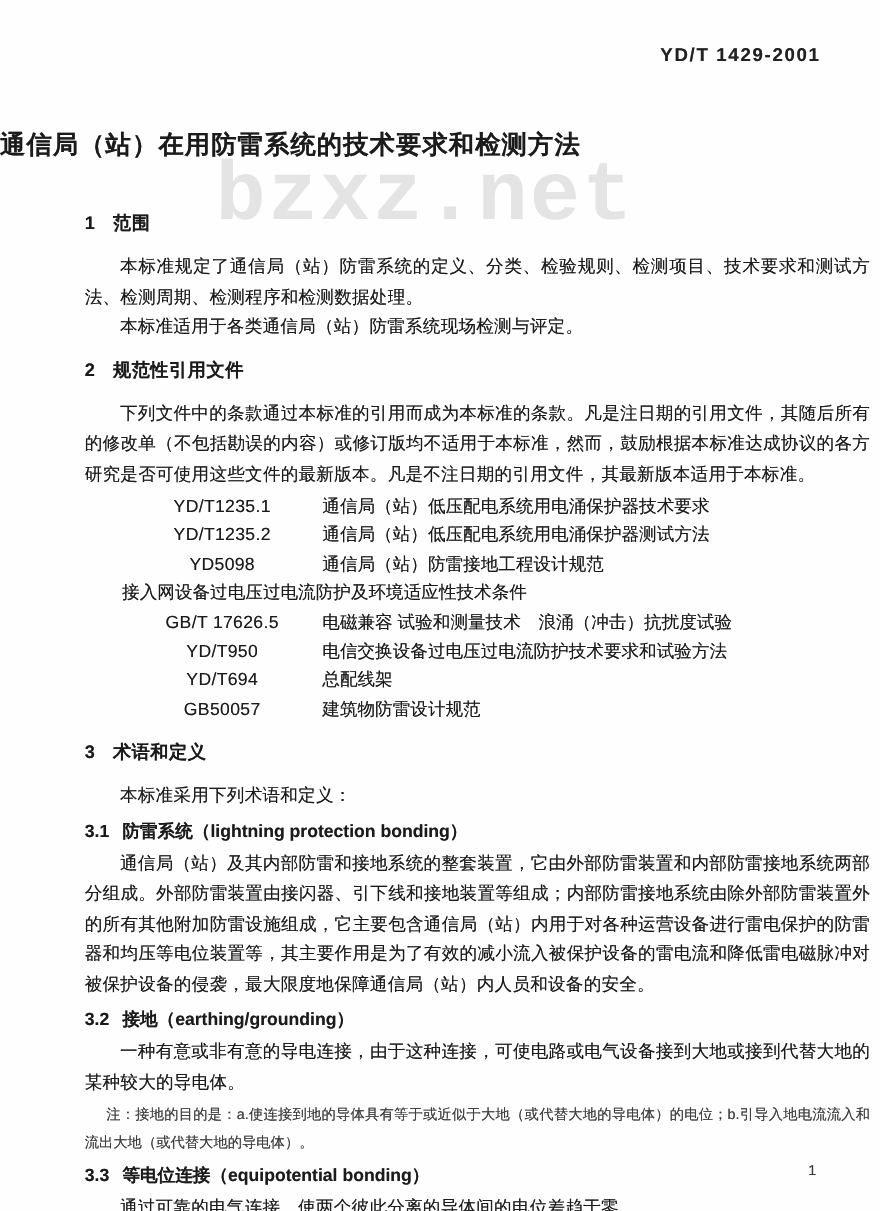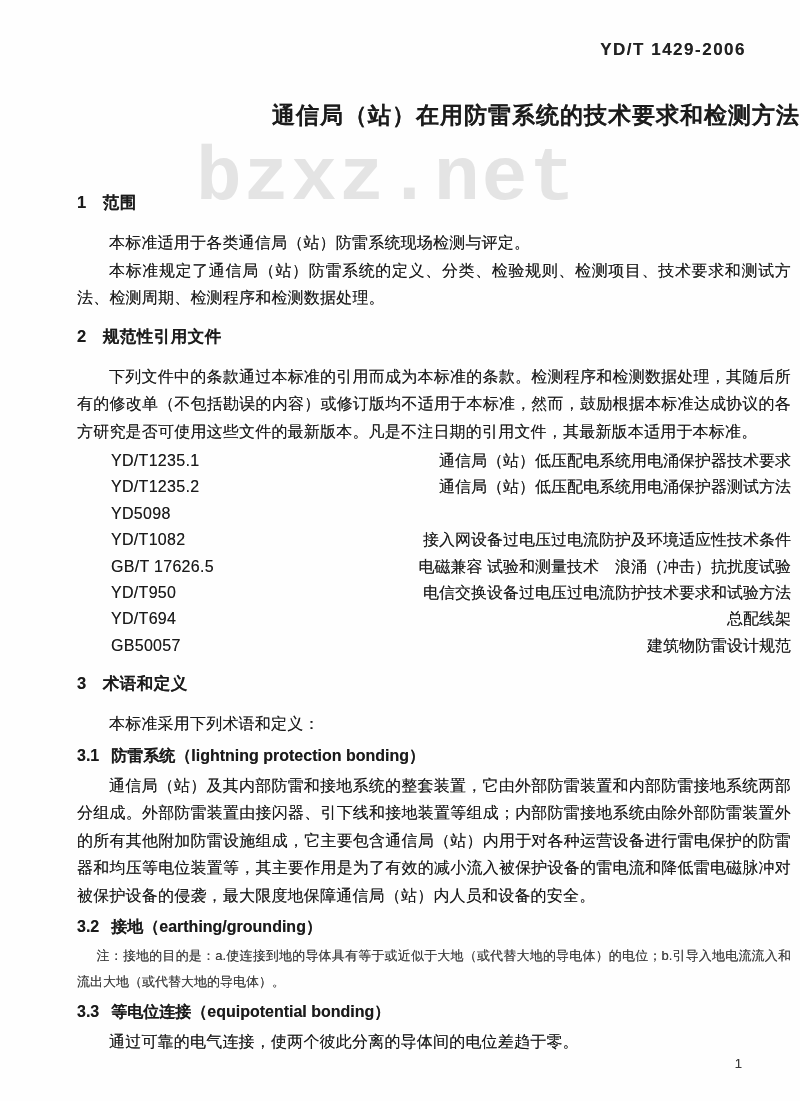--- a/index.html
+++ b/index.html
@@ -10,22 +10,22 @@
     overflow:hidden;
     font-family:"Liberation Sans","DejaVu Sans",sans-serif;
     color:#1b1b1b;
     text-shadow:0 0 0.6px rgba(40,40,40,0.65);
   }
   .doc-code {
     position:absolute; top:40px; right:54px;
     font-size:17px; font-weight:700; letter-spacing:1.5px; color:#222;
   }
   .doc-title {
-    position:absolute; top:100px; left:0; width:100%;
-    text-align:right; font-size:23px; font-weight:700;
+    position:absolute; top:116px; left:0; width:100%;
+    text-align:left; font-size:23px; font-weight:700;
     letter-spacing:1px; margin:0; z-index:2;
   }
   .watermark {
     position:absolute; top:136px; left:196px;
     font-size:76px; font-weight:700; letter-spacing:2px;
     color:#e4e4e4; z-index:0;
     font-family:Liberation Mono, monospace;
     text-shadow:none; user-select:none;
   }
   .content {
@@ -34,74 +34,74 @@
   .sec { margin:0; }
   .sec + .sec { margin-top:14px; }
   .h2 { font-size:16.5px; font-weight:700; margin:0 0 15px; letter-spacing:0.5px; }
   .h2 .num { margin-right:16px; }
   p.body {
     font-size:16px; line-height:27.5px; margin:0;
     text-align:justify; text-indent:2em; letter-spacing:0.2px;
   }
   .ref-list { margin-top:3px; }
   .ref-row { display:flex; line-height:26.4px; font-size:16px; padding-left:34px; }
-  .ref-code { width:182px; flex:none; letter-spacing:0.3px; }
-  .ref-title { flex:1;text-align:right; }
+  .ref-code { width:182px; flex:none; letter-spacing:0.3px;text-align:center; }
+  .ref-title { flex:1; }
   .h3 { font-size:16px; font-weight:700; margin:8px 0 5px; }
   .h3 .num { margin-right:12px; }
   .note {
     font-size:13px; line-height:25.5px; margin:2px 0 0;
     text-indent:1.5em; text-align:justify; color:#404040;
   }
   .page-number {
     position:absolute; right:58px; top:1056px;
     font-size:13px; color:#3a3a3a;
   }
 </style>
 </head>
 <body>
 
 <div class="page">
 
-  <div class="doc-code">YD/T 1429-2006</div>
+  <div class="doc-code">YD/T 1429-2001</div>
 
   <h1 class="doc-title">通信局（站）在用防雷系统的技术要求和检测方法</h1>
 
   <div class="watermark">bzxz.net</div>
 
   <div class="content">
 
     <div class="sec">
       <div class="h2">
         <span class="num">1</span><span>范围</span>
       </div>
+      <p class="body">本标准规定了通信局（站）防雷系统的定义、分类、检验规则、检测项目、技术要求和测试方法、检测周期、检测程序和检测数据处理。</p>
       <p class="body">本标准适用于各类通信局（站）防雷系统现场检测与评定。</p>
-      <p class="body">本标准规定了通信局（站）防雷系统的定义、分类、检验规则、检测项目、技术要求和测试方法、检测周期、检测程序和检测数据处理。</p>
     </div>
 
     <div class="sec">
       <div class="h2">
         <span class="num">2</span><span>规范性引用文件</span>
       </div>
-      <p class="body">下列文件中的条款通过本标准的引用而成为本标准的条款。检测程序和检测数据处理，其随后所有的修改单（不包括勘误的内容）或修订版均不适用于本标准，然而，鼓励根据本标准达成协议的各方研究是否可使用这些文件的最新版本。凡是不注日期的引用文件，其最新版本适用于本标准。</p>
+      <p class="body">下列文件中的条款通过本标准的引用而成为本标准的条款。凡是注日期的引用文件，其随后所有的修改单（不包括勘误的内容）或修订版均不适用于本标准，然而，鼓励根据本标准达成协议的各方研究是否可使用这些文件的最新版本。凡是不注日期的引用文件，其最新版本适用于本标准。</p>
 
       <div class="ref-list">
         <div class="ref-row">
           <span class="ref-code">YD/T1235.1</span>
           <span class="ref-title">通信局（站）低压配电系统用电涌保护器技术要求</span>
         </div>
         <div class="ref-row">
           <span class="ref-code">YD/T1235.2</span>
           <span class="ref-title">通信局（站）低压配电系统用电涌保护器测试方法</span>
         </div>
         <div class="ref-row">
           <span class="ref-code">YD5098</span>
+          <span class="ref-title">通信局（站）防雷接地工程设计规范</span>
         </div>
         <div class="ref-row">
-          <span class="ref-code">YD/T1082</span>
           <span class="ref-title">接入网设备过电压过电流防护及环境适应性技术条件</span>
         </div>
         <div class="ref-row">
           <span class="ref-code">GB/T 17626.5</span>
           <span class="ref-title">电磁兼容 试验和测量技术　浪涌（冲击）抗扰度试验</span>
         </div>
         <div class="ref-row">
           <span class="ref-code">YD/T950</span>
           <span class="ref-title">电信交换设备过电压过电流防护技术要求和试验方法</span>
         </div>
@@ -126,20 +126,21 @@
         <div class="h3">
           <span class="num">3.1</span><span>防雷系统（lightning protection bonding）</span>
         </div>
         <p class="body">通信局（站）及其内部防雷和接地系统的整套装置，它由外部防雷装置和内部防雷接地系统两部分组成。外部防雷装置由接闪器、引下线和接地装置等组成；内部防雷接地系统由除外部防雷装置外的所有其他附加防雷设施组成，它主要包含通信局（站）内用于对各种运营设备进行雷电保护的防雷器和均压等电位装置等，其主要作用是为了有效的减小流入被保护设备的雷电流和降低雷电磁脉冲对被保护设备的侵袭，最大限度地保障通信局（站）内人员和设备的安全。</p>
       </div>
 
       <div>
         <div class="h3">
           <span class="num">3.2</span><span>接地（earthing/grounding）</span>
         </div>
+        <p class="body">一种有意或非有意的导电连接，由于这种连接，可使电路或电气设备接到大地或接到代替大地的某种较大的导电体。</p>
         <p class="note">注：接地的目的是：a.使连接到地的导体具有等于或近似于大地（或代替大地的导电体）的电位；b.引导入地电流流入和流出大地（或代替大地的导电体）。</p>
       </div>
 
       <div>
         <div class="h3">
           <span class="num">3.3</span><span>等电位连接（equipotential bonding）</span>
         </div>
         <p class="body">通过可靠的电气连接，使两个彼此分离的导体间的电位差趋于零。</p>
       </div>
     </div>

